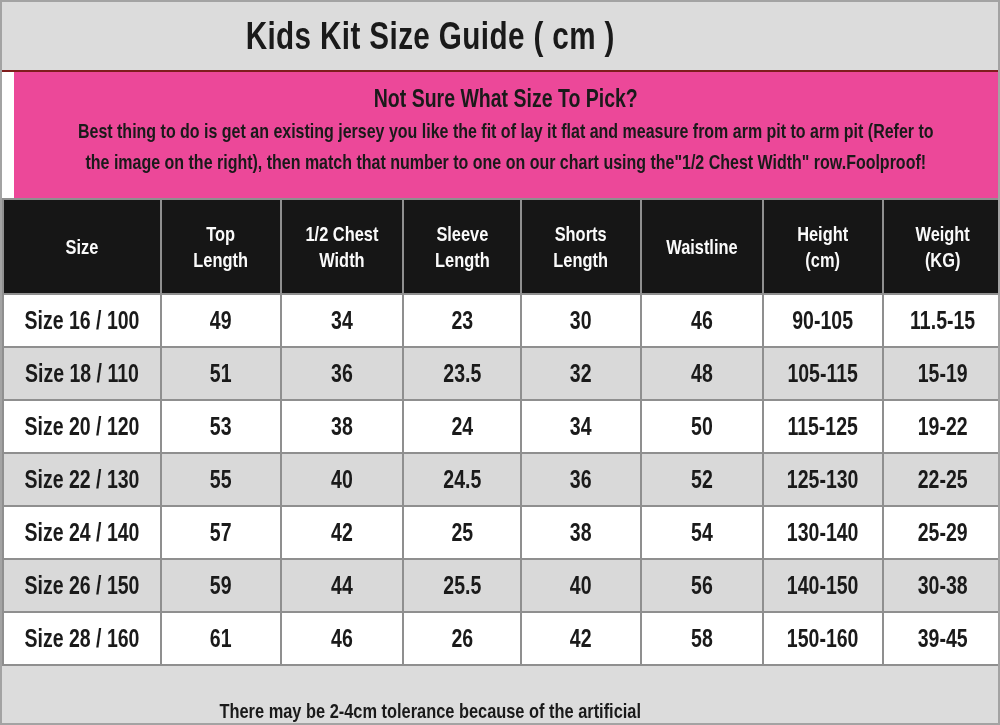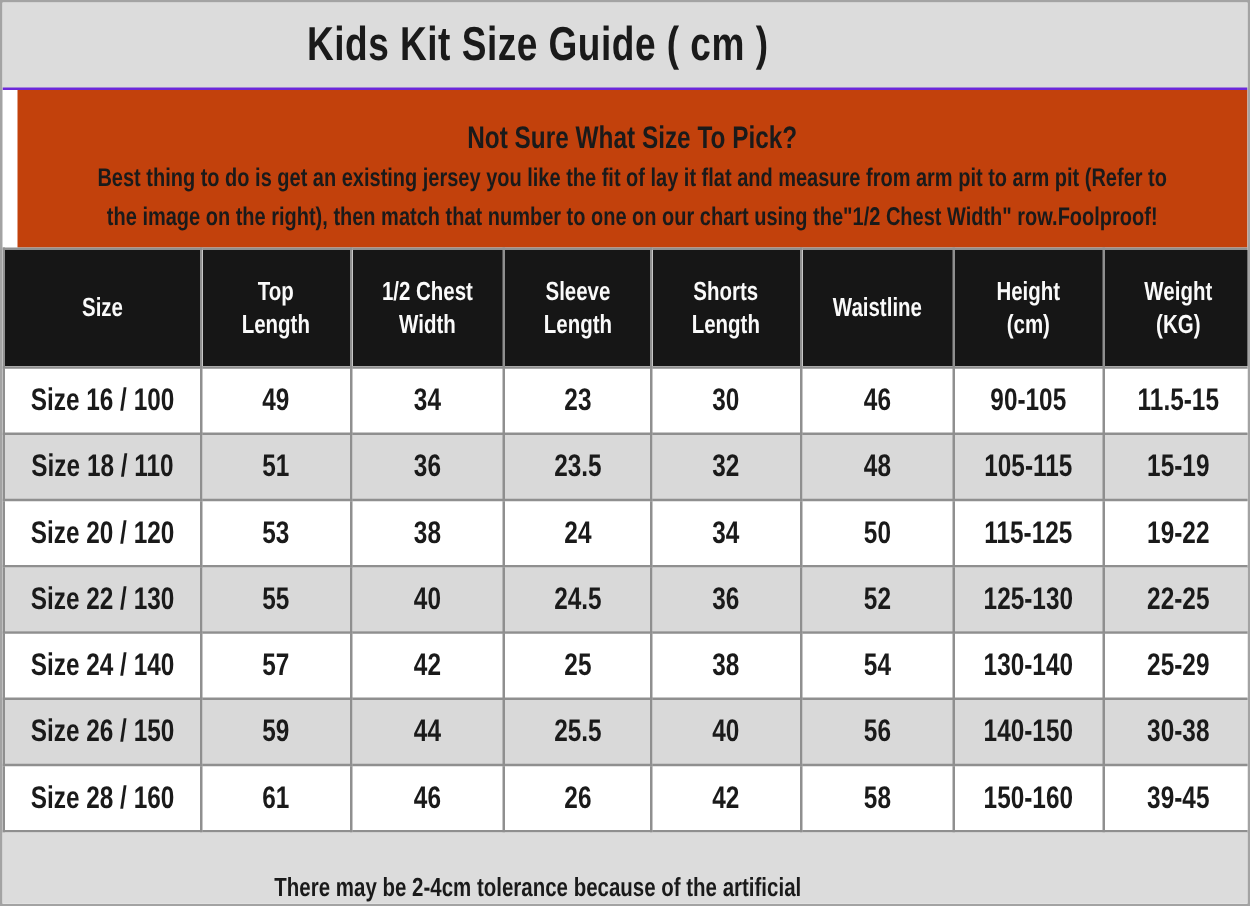--- a/index.html
+++ b/index.html
@@ -20,28 +20,28 @@
     width:calc(100% / var(--sx));
     margin-left:calc((100% - 100% / var(--sx)) / 2);
     transform:scaleX(var(--sx));
     transform-origin:50% 50%;
     text-align:center;
     white-space:nowrap;
   }
   .title-bar{
     height:70px;flex:0 0 auto;
     background:var(--bar,#dcdcdc);
-    border-bottom:2px solid #6d28d9;
+    border-bottom:2px solid #7f1d1d;
     display:flex;align-items:center;
     overflow:hidden;
   }
   .title-bar .cz{font-size:38px;letter-spacing:0.5px;}
   .intro{
-    height:126px;flex:0 0 auto;background:#c2410c;
-    padding-top:20px;overflow:hidden;margin-left:12px;
+    height:126px;flex:0 0 auto;background:#ec4899;
+    padding-top:8px;overflow:hidden;margin-left:12px;
   }
   .intro-heading{font-size:25px;line-height:36px;}
   .intro-line{font-size:20.5px;line-height:30.5px;}
   table{
     width:1000px;flex:0 0 auto;
     border-collapse:collapse;table-layout:fixed;
   }
   th,td{
     border:2px solid var(--grid,#8f8f8f);
     padding:0;overflow:hidden;

